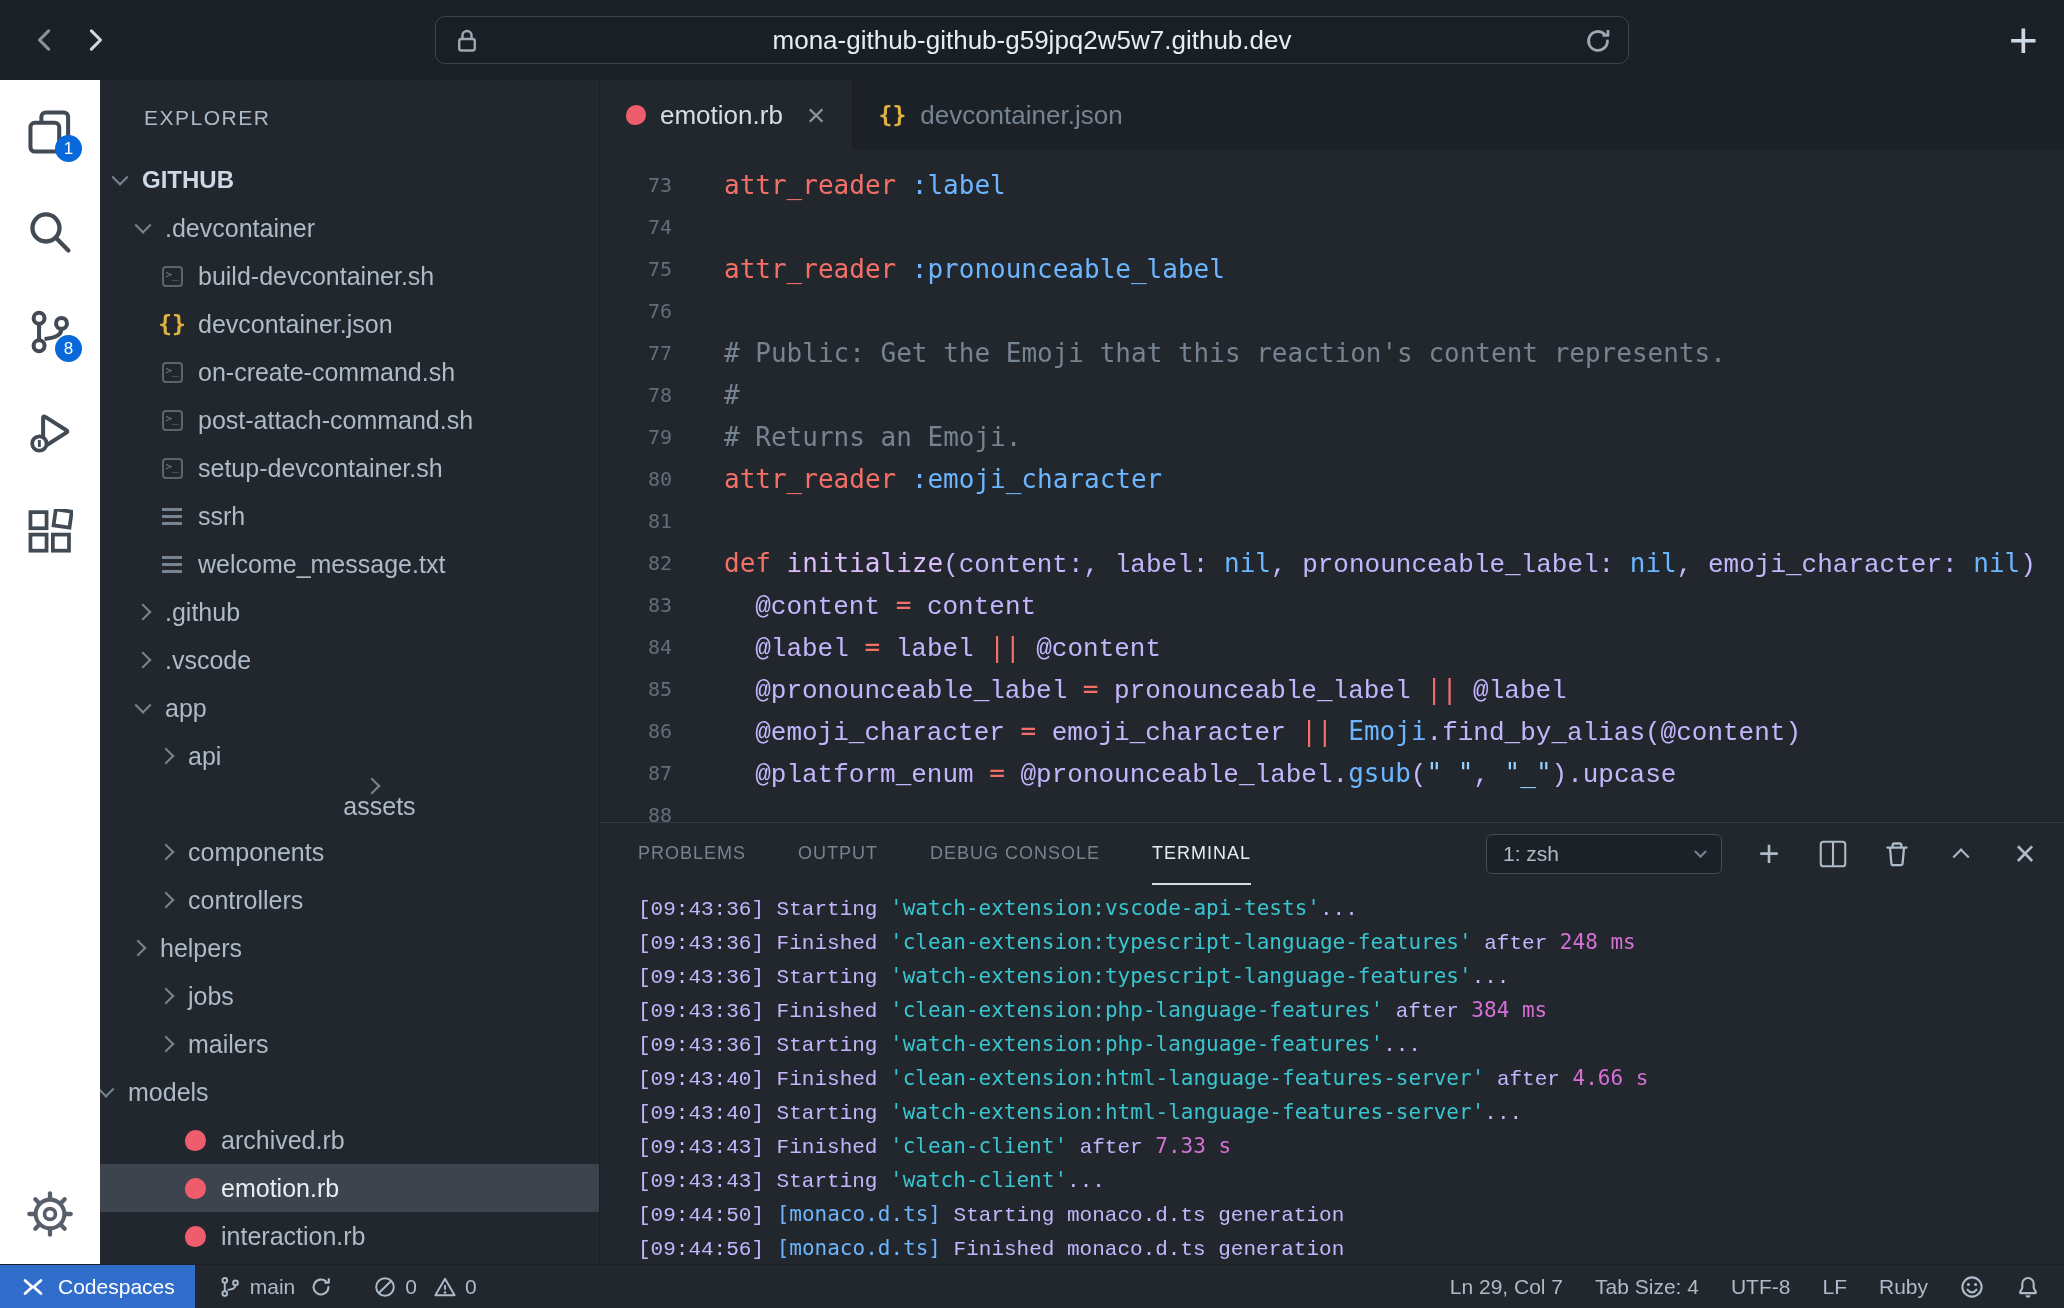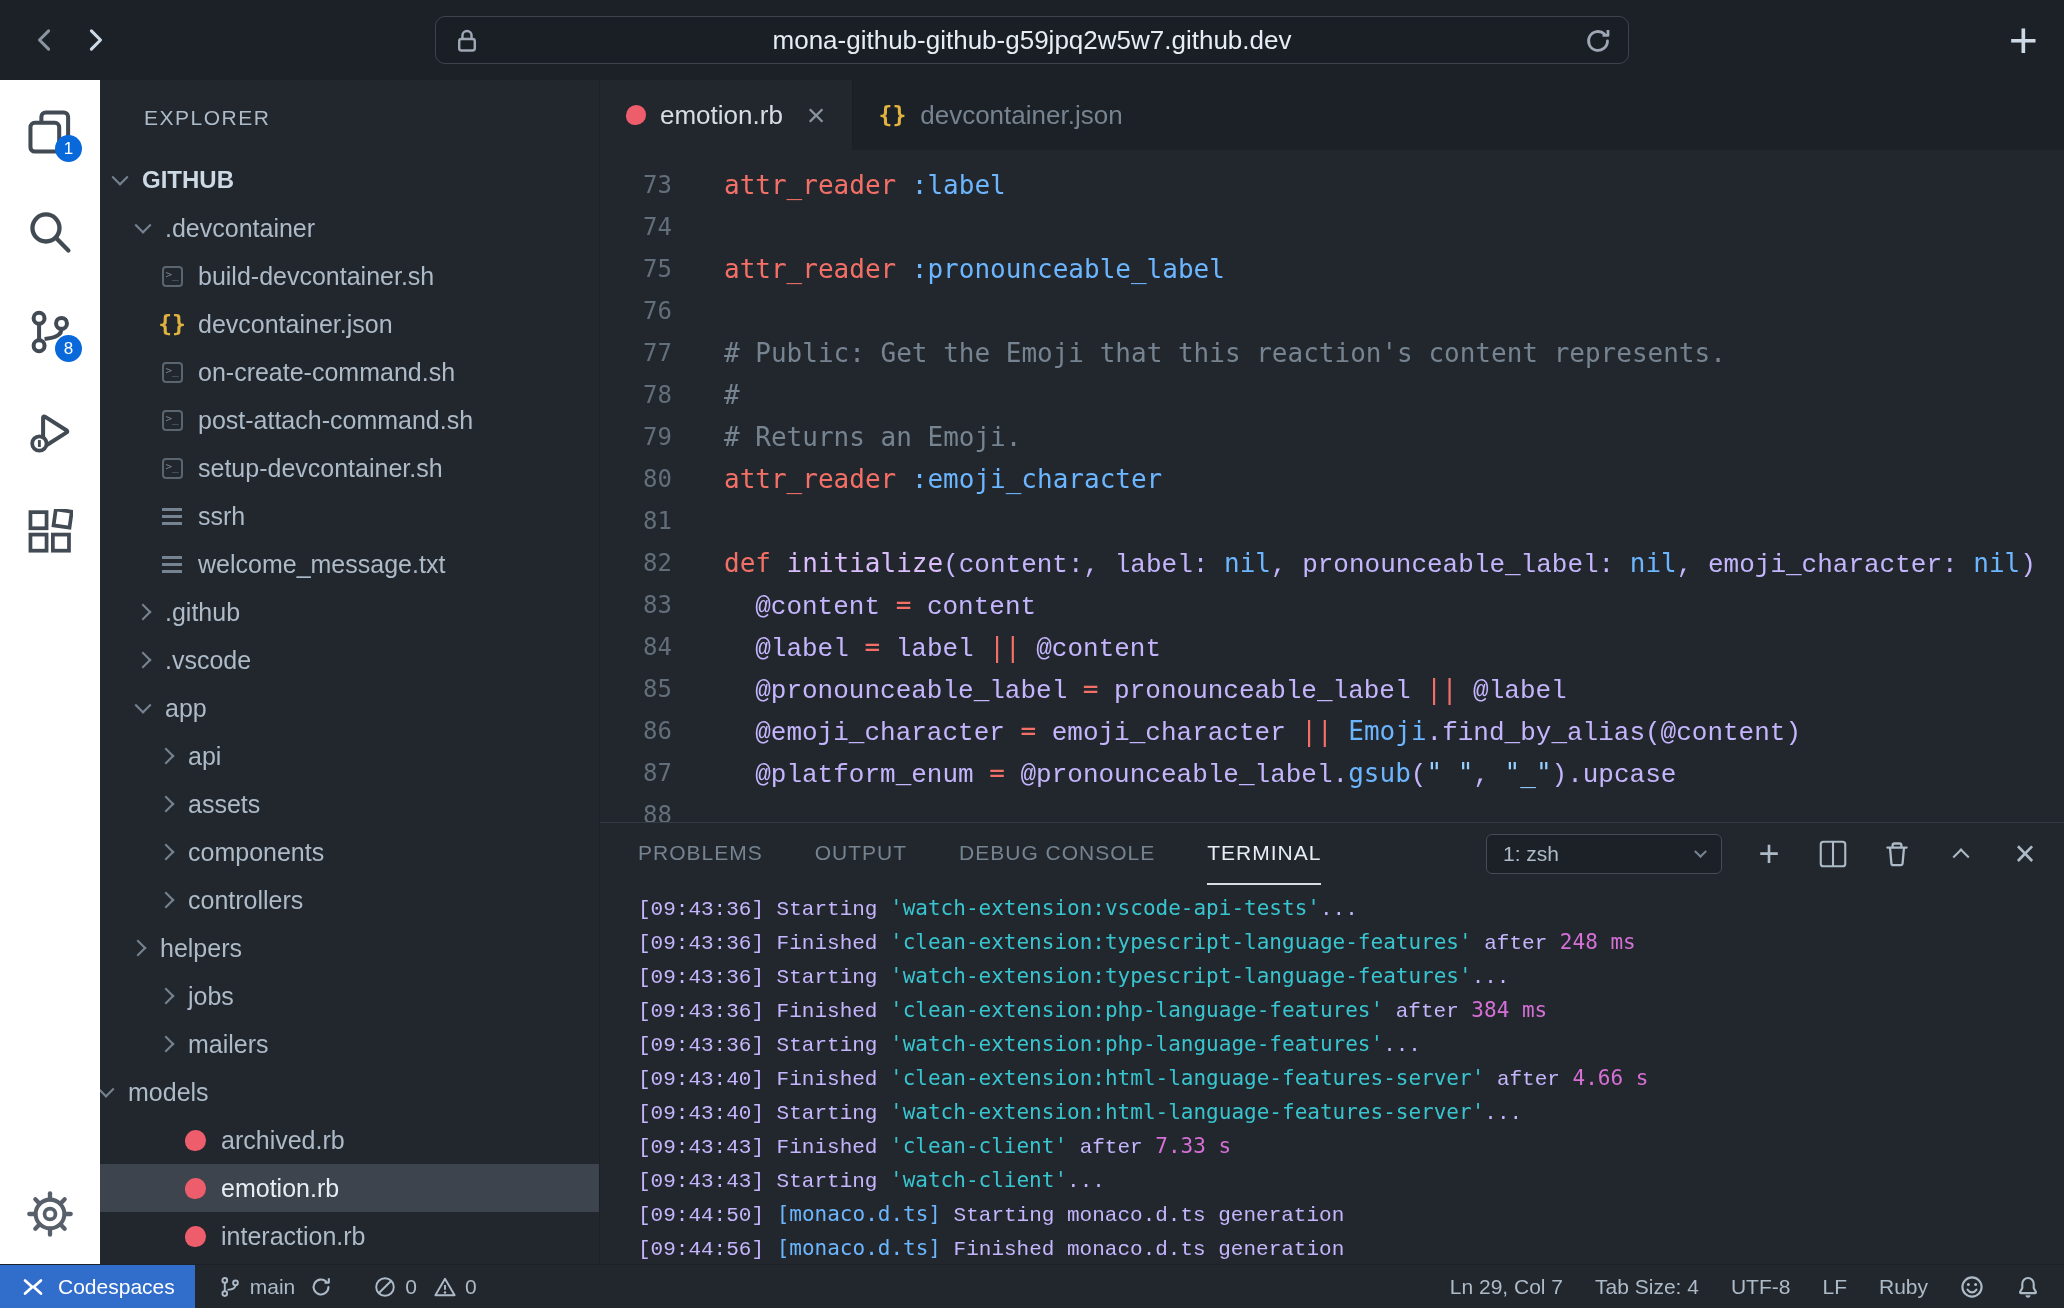--- a/index.html
+++ b/index.html
@@ -70,40 +70,40 @@
   .tab-bar { height:70px; background:#1c2128; display:flex; align-items:stretch; flex-shrink:0; }
   .tab { display:flex; align-items:center; gap:14px; padding:0 26px; font-size:26px;
          color:#768390; cursor:pointer; border-right:1px solid #1b1f24; }
   .tab.active { background:#22272e; color:#d6dde3; }
   .tab .tab-close { font-size:32px; color:#8b949e; margin-left:10px; line-height:1; }
   .tab .ruby-icon { width:20px; height:20px; }
 
   .editor { flex:1; overflow:hidden; padding-top:14px;
             font-family:"DejaVu Sans Mono", monospace; font-size:26px; }
   .code-line { display:flex; height:42px; line-height:42px; white-space:pre; }
-  .line-num { width:72px; text-align:right; color:#636e7b; flex-shrink:0; font-size:24px; }
+  .line-num { width:72px; text-align:right; color:#636e7b; flex-shrink:0; font-size:20px; }
   .code-text { padding-left:52px; }
   .tok-p { color:#c4b5fd;font-family:Liberation Mono, monospace; }
   .tok-k { color:#f47067; }
   .tok-op { color:#f47067; }
   .tok-sym { color:#6cb6ff; }
   .tok-kc { color:#6cb6ff; }
   .tok-const { color:#6cb6ff; }
   .tok-meth { color:#6cb6ff; }
   .tok-fn { color:#dcbdfb; }
   .tok-c { color:#768390; }
   .tok-str { color:#96d0ff; }
 
   
   .panel { height:442px; flex-shrink:0; border-top:1px solid #333b44; display:flex;
            flex-direction:column; }
   .panel-header { height:62px; display:flex; align-items:center; padding:0 22px 0 38px;
                   flex-shrink:0; }
   .panel-tabs { display:flex; gap:52px; height:100%; }
-  .panel-tab { display:flex; align-items:center; font-size:21px; letter-spacing:1px;
+  .panel-tab { display:flex; align-items:center; font-size:18px; letter-spacing:1px;
                color:#768390; cursor:pointer; border-bottom:2px solid transparent; }
   .panel-tab.active { color:#e6edf3; border-bottom-color:#d6dde3; }
   .panel-right { margin-left:auto; display:flex; align-items:center; gap:30px; color:#adbac7; }
   .shell-select { width:236px; height:40px; border:1px solid #444c56; border-radius:6px;
                   background:#1c2128; display:flex; align-items:center;
                   justify-content:space-between; padding:0 16px; font-size:21px;
                   color:#adbac7; cursor:pointer; }
   .shell-select .chev { width:9px; height:9px; border-width:2px; color:#768390; }
   .panel-icon { cursor:pointer; display:flex; align-items:center; justify-content:center;
                 width:34px; height:34px; }
@@ -296,21 +296,21 @@
           <span class="tree-label">.vscode</span>
         </div>
         <div class="tree-row" style="padding-left: 37px;">
           <span class="chev tree-chev down"></span>
           <span class="tree-label">app</span>
         </div>
         <div class="tree-row" style="padding-left: 60px;">
           <span class="chev tree-chev right"></span>
           <span class="tree-label">api</span>
         </div>
-        <div class="tree-row" style="padding-left: 60px;">
+        <div class="tree-row" style="padding-left: 60px; flex-direction: column;">
           <span class="chev tree-chev right"></span>
           <span class="tree-label">assets</span>
         </div>
         <div class="tree-row" style="padding-left: 60px;">
           <span class="chev tree-chev right"></span>
           <span class="tree-label">components</span>
         </div>
         <div class="tree-row" style="padding-left: 60px;">
           <span class="chev tree-chev right"></span>
           <span class="tree-label">controllers</span>

